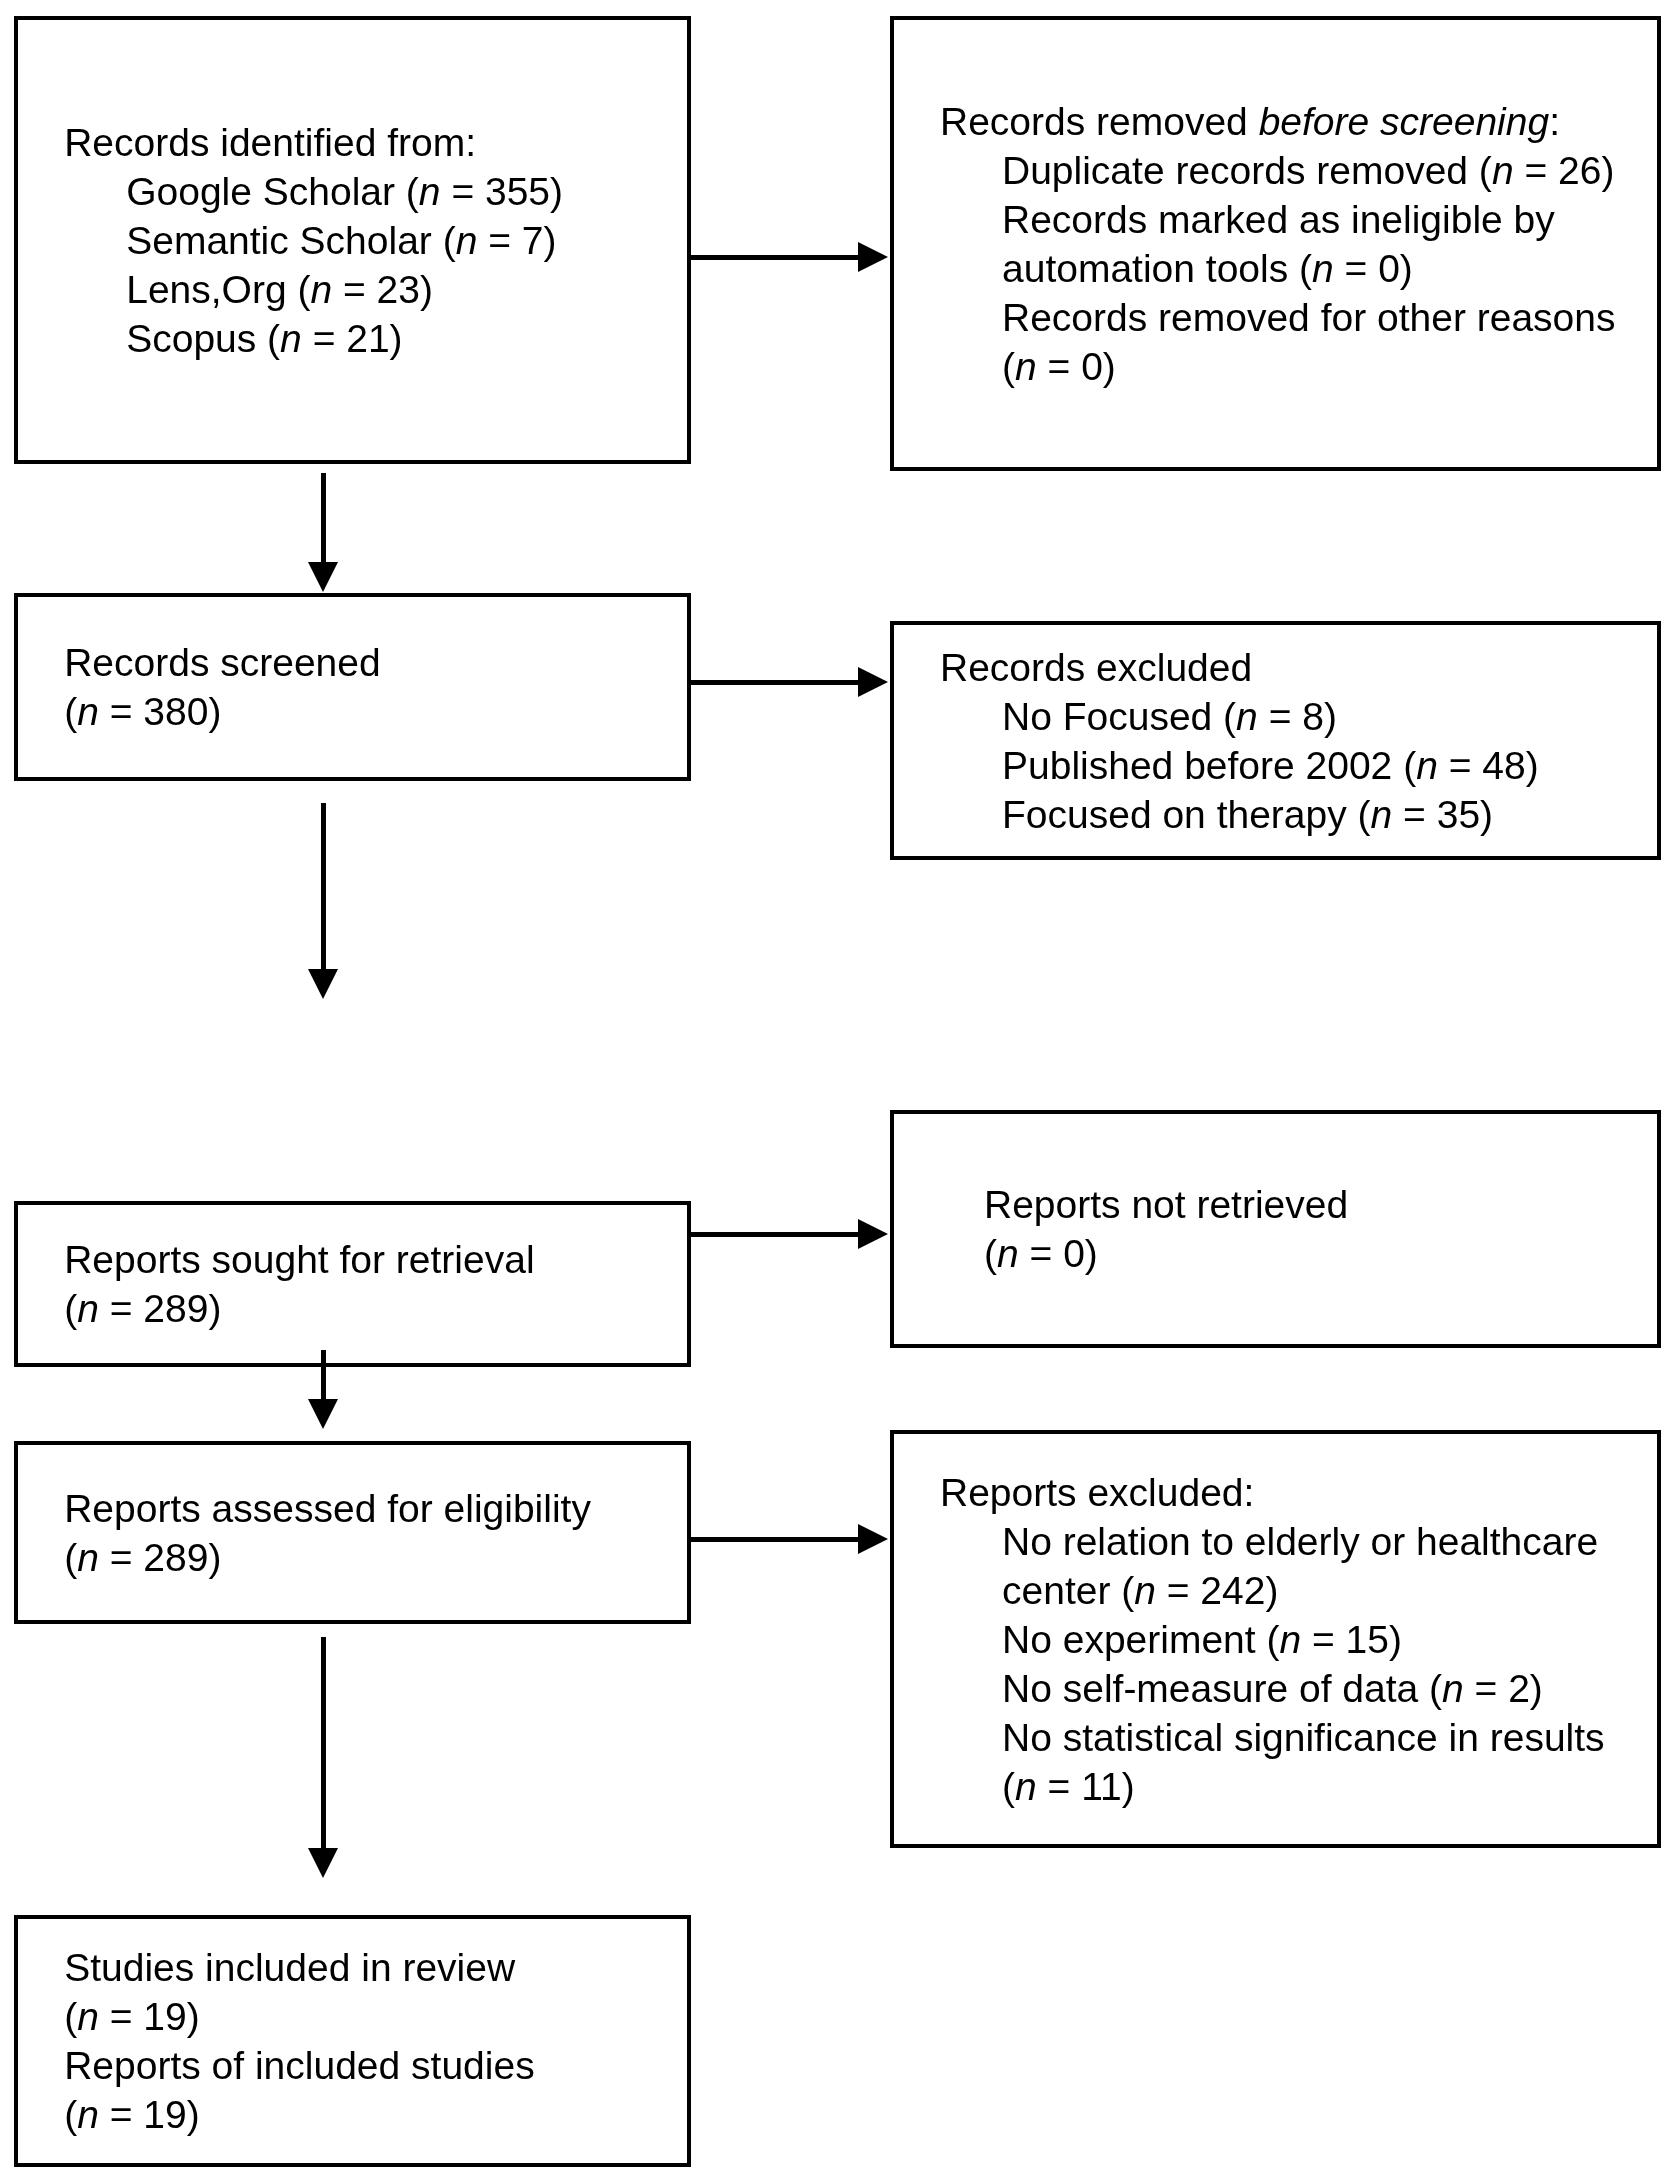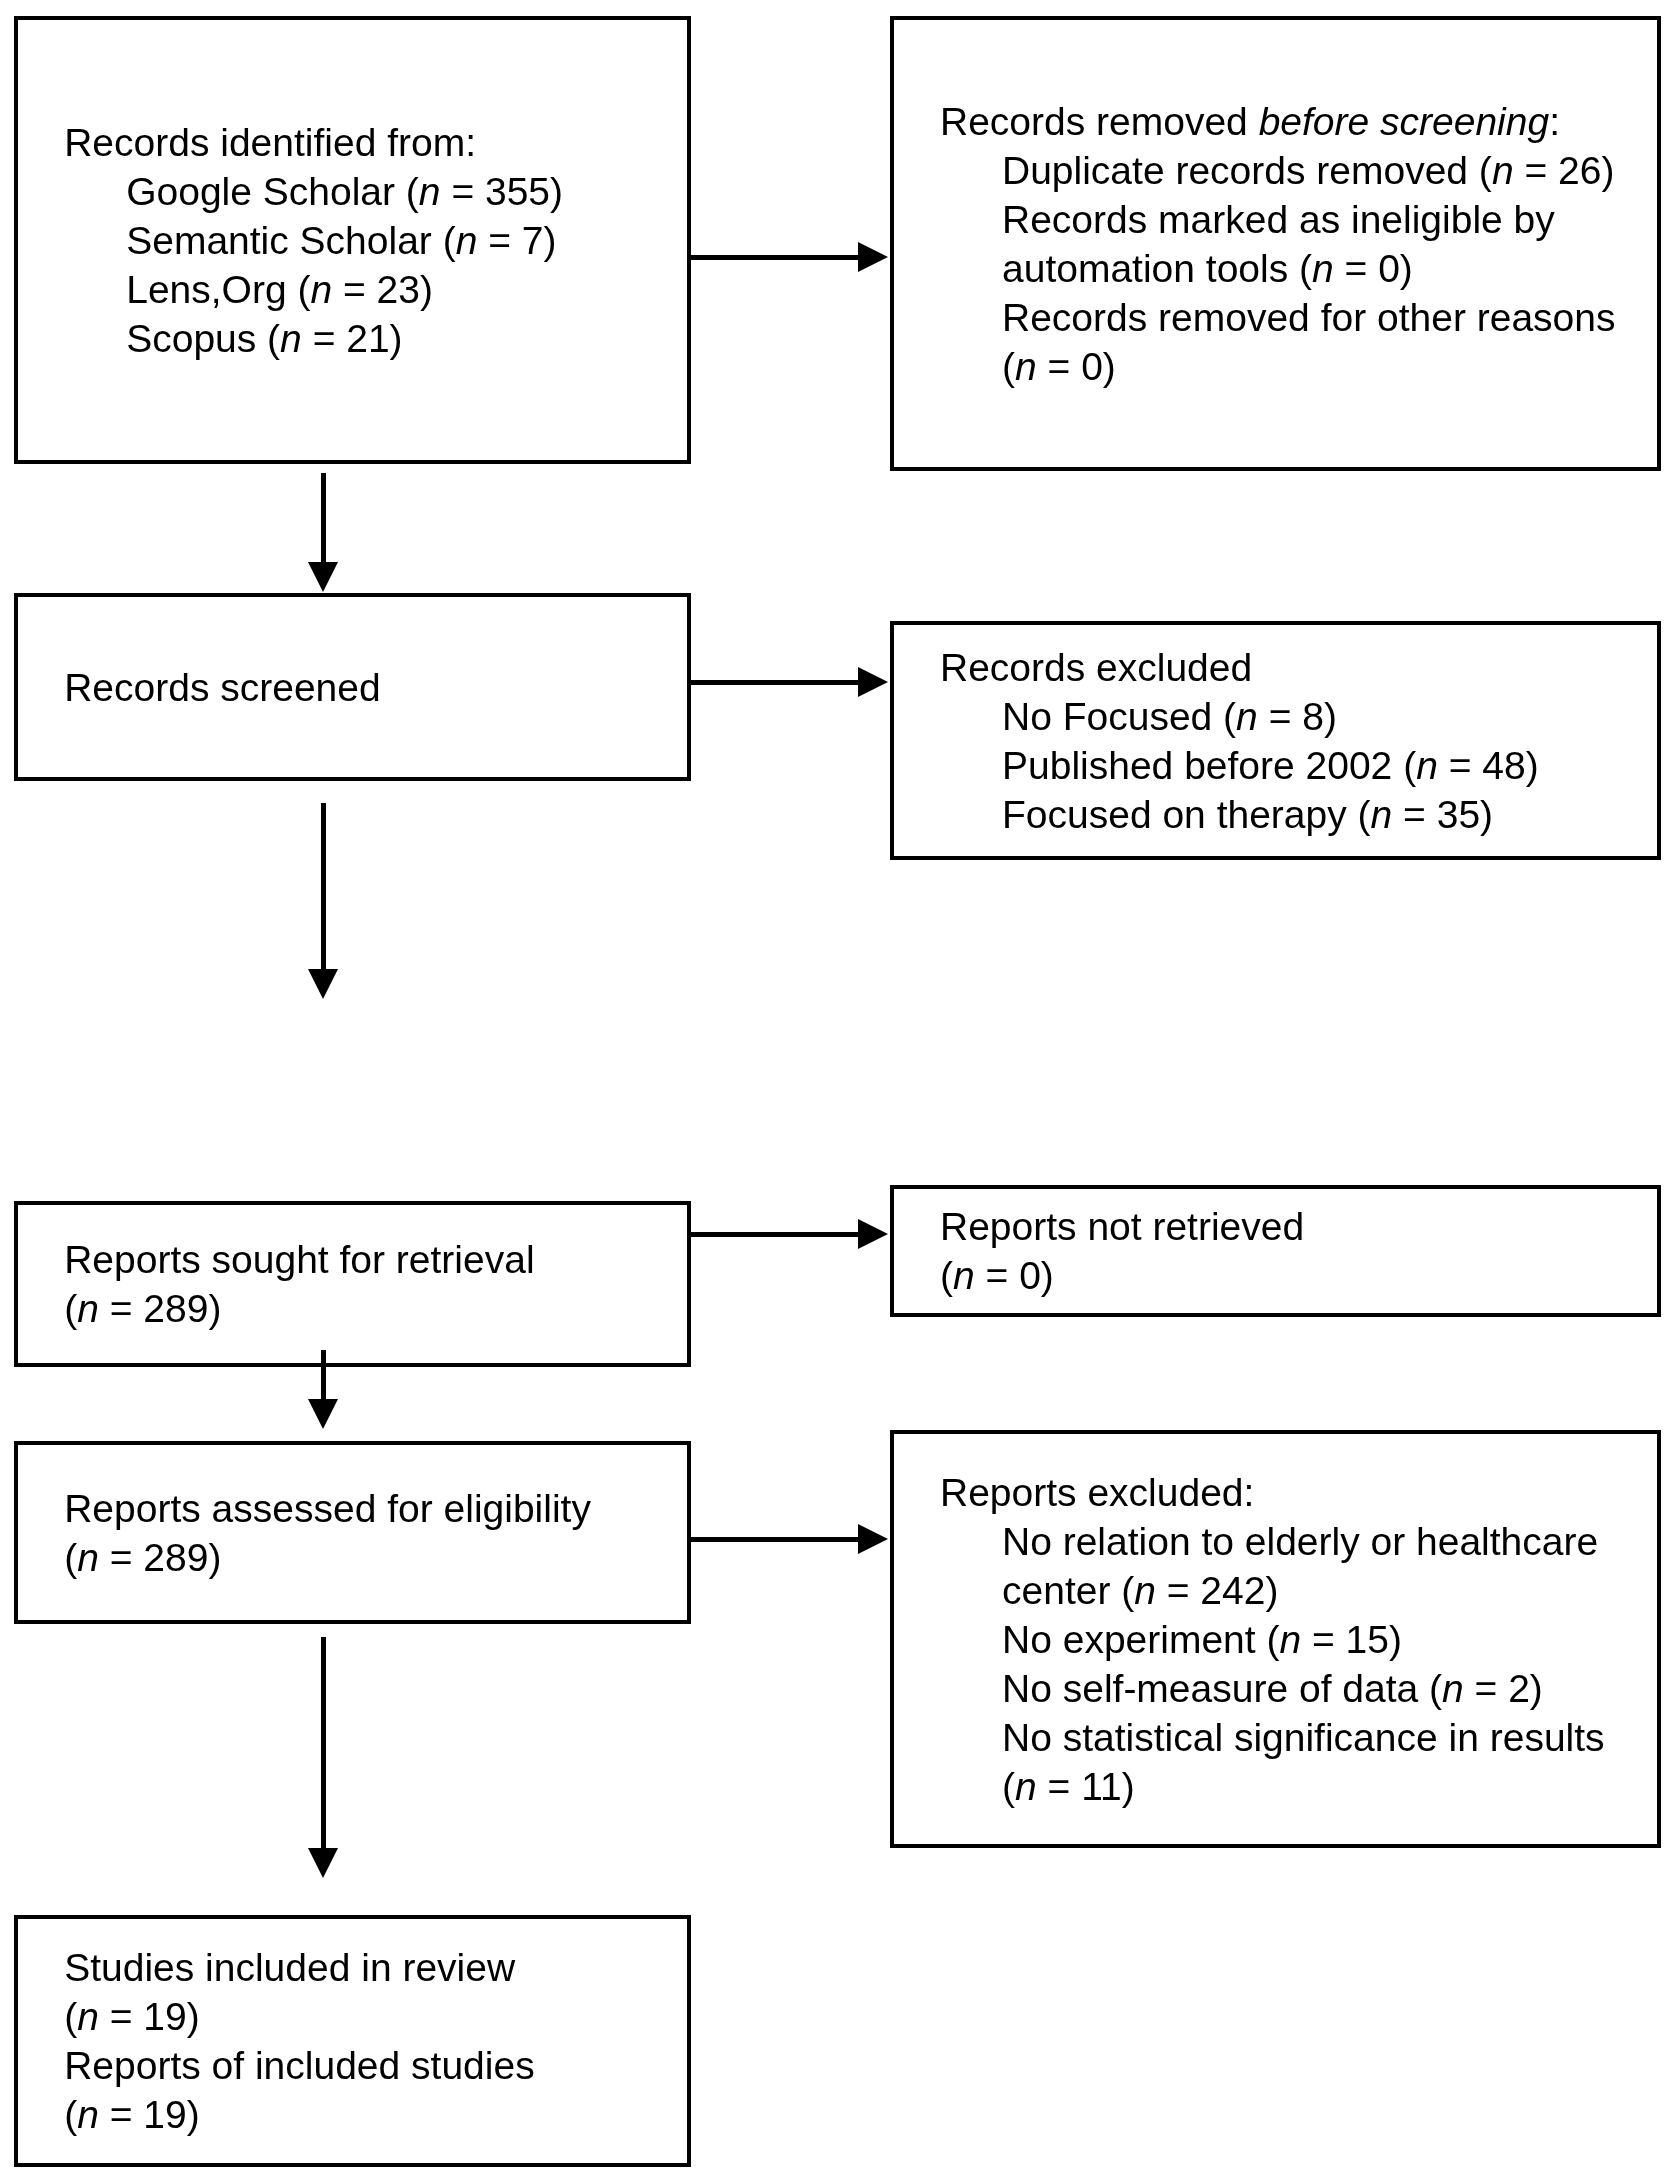--- a/index.html
+++ b/index.html
@@ -93,40 +93,41 @@
         <div class="line ind"><span>Records marked as ineligible by</span></div>
         <div class="line ind"><span>automation tools (</span><span class="it">n</span><span> = 0)</span></div>
         <div class="line ind"><span>Records removed for other reasons</span></div>
         <div class="line ind"><span>(</span><span class="it">n</span><span> = 0)</span></div>
       </div>
   </div>
 
   <div class="box" style="left:14.2px; top:593px; width:677px; height:188px;">
     <div class="content">
         <div class="line"><span>Records screened</span></div>
+        <div class="line"><span>(</span><span class="it">n</span><span> = 380)</span></div>
       </div>
   </div>
 
   <div class="box" style="left:890px; top:593px; width:771px; height:239px;margin-top:28px;">
     <div class="content">
         <div class="line"><span>Records excluded</span></div>
         <div class="line ind"><span>No Focused (</span><span class="it">n</span><span> = 8)</span></div>
         <div class="line ind"><span>Published before 2002 (</span><span class="it">n</span><span> = 48)</span></div>
         <div class="line ind"><span>Focused on therapy (</span><span class="it">n</span><span> = 35)</span></div>
       </div>
   </div>
 
   <div class="box" style="left:14.2px; top:1201px; width:677px; height:166px;">
     <div class="content">
         <div class="line"><span>Reports sought for retrieval</span></div>
         <div class="line"><span>(</span><span class="it">n</span><span> = 289)</span></div>
       </div>
   </div>
 
-  <div class="box" style="left:890px; top:1185px; width:771px; height:132px;">
+  <div class="box" style="left:890px; top:1110px; width:771px; height:238px;padding-left:44px;">
     <div class="content">
         <div class="line"><span>Reports not retrieved</span></div>
         <div class="line"><span>(</span><span class="it">n</span><span> = 0)</span></div>
       </div>
   </div>
 
   <div class="box" style="left:14.2px; top:1441px; width:677px; height:183px;justify-content:center;">
     <div class="content">
         <div class="line"><span>Reports assessed for eligibility</span></div>
         <div class="line"><span>(</span><span class="it">n</span><span> = 289)</span></div>

